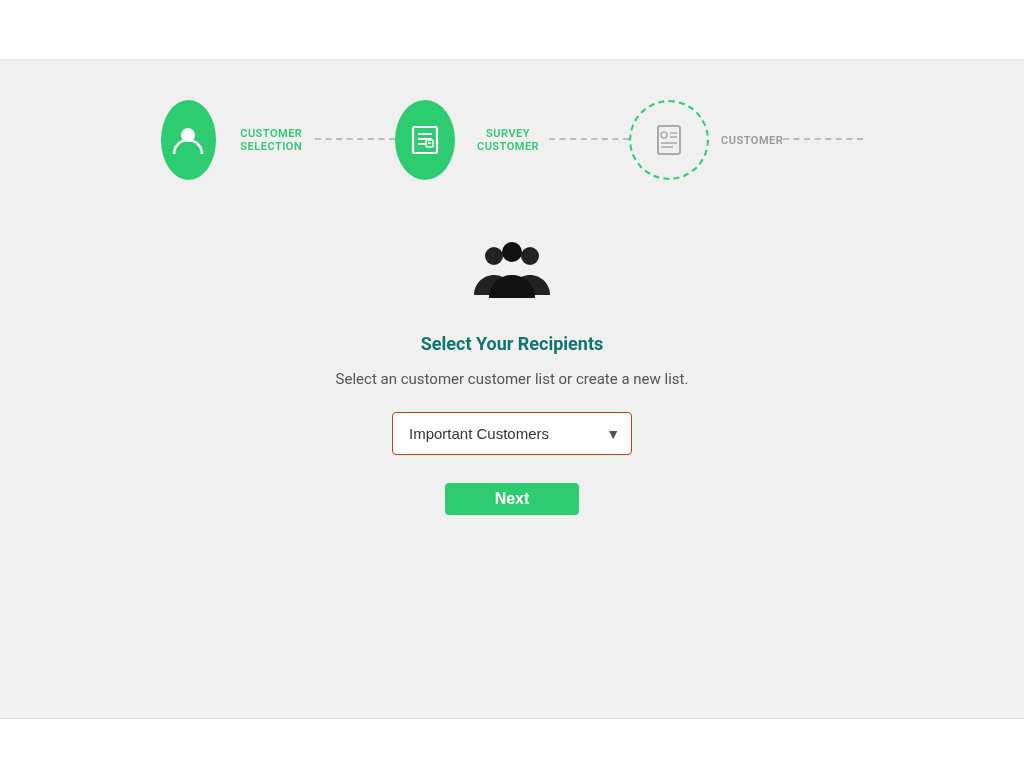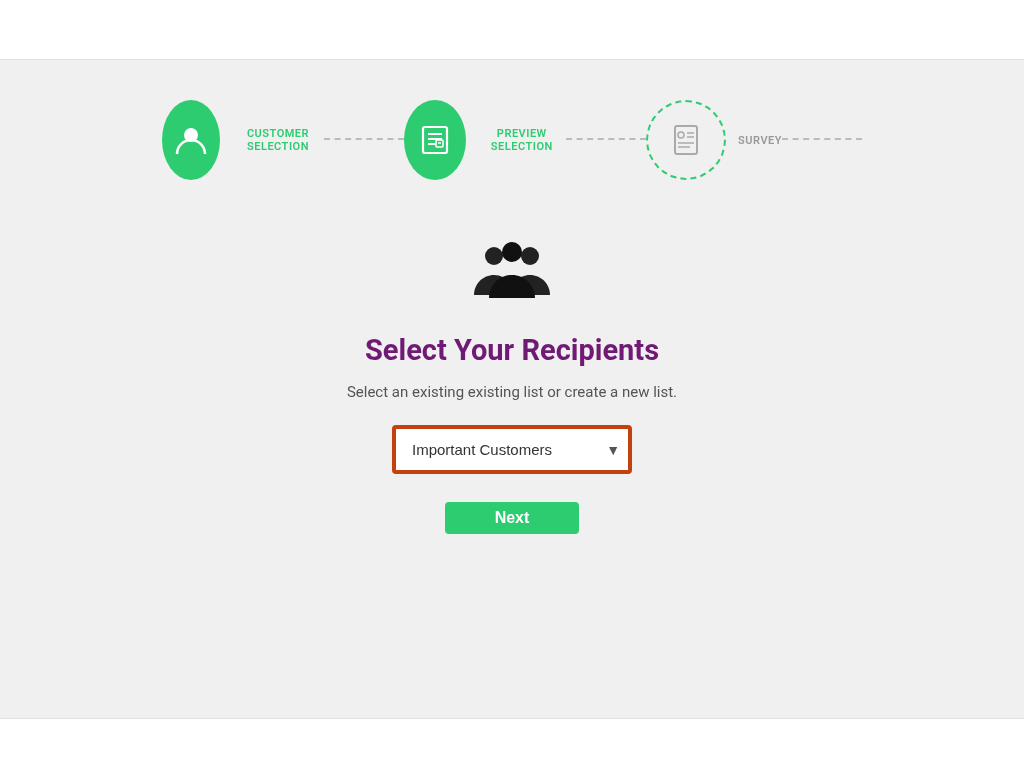--- a/index.html
+++ b/index.html
@@ -80,39 +80,39 @@
       flex-direction: column;
       align-items: center;
       gap: 16px;
     }
     .recipients-icon {
       font-size: 52px;
       color: #222;
       margin-bottom: 4px;
     }
     .section-title {
-      font-size: 29px;
+      font-size: 18px;
       font-weight: 700;
-      color: #701a75;
+      color: #0f766e;
     }
     .section-subtitle {
       font-size: 15px;
       color: #555;
       margin-bottom: 8px;
     }
     .dropdown-wrapper {
       position: relative;
       width: 240px;
       margin-bottom: 8px;
     }
     .dropdown-select {
       width: 100%;
       padding: 12px 40px 12px 16px;
       font-size: 15px;
-      border: 4px solid #c2410c;
+      border: 1px solid #c2410c;
       border-radius: 4px;
       background: #fff;
       appearance: none;
       -webkit-appearance: none;
       cursor: pointer;
       color: #333;
       outline: none;
     }
     .dropdown-arrow {
       position: absolute;
@@ -166,37 +166,37 @@
       <div class="step-circle active">
         <svg width="38" height="38" viewBox="0 0 38 38" fill="none" xmlns="http://www.w3.org/2000/svg">
           <rect x="7" y="6" width="24" height="26" rx="2" stroke="white" stroke-width="2.2" fill="none"></rect>
           <line x1="12" y1="13" x2="26" y2="13" stroke="white" stroke-width="2"></line>
           <line x1="12" y1="18" x2="26" y2="18" stroke="white" stroke-width="2"></line>
           <line x1="12" y1="23" x2="20" y2="23" stroke="white" stroke-width="2"></line>
           <rect x="20" y="19" width="7" height="7" rx="1" stroke="white" stroke-width="1.5" fill="none"></rect>
           <line x1="22" y1="22" x2="25" y2="22" stroke="white" stroke-width="1.5"></line>
         </svg>
       </div>
-      <span class="step-label green">PREVIEW SELECTION</span>
+      <span class="step-label green">SURVEY CUSTOMER</span>
     </div>
 
     <div class="connector"></div>
 
     <div class="step">
       <div class="step-circle dashed">
         <svg width="36" height="36" viewBox="0 0 36 36" fill="none" xmlns="http://www.w3.org/2000/svg">
           <rect x="7" y="4" width="22" height="28" rx="2" stroke="#aaa" stroke-width="2" fill="none"></rect>
           <circle cx="13" cy="13" r="3" stroke="#aaa" stroke-width="1.5" fill="none"></circle>
           <line x1="19" y1="11" x2="26" y2="11" stroke="#aaa" stroke-width="1.5"></line>
           <line x1="19" y1="15" x2="26" y2="15" stroke="#aaa" stroke-width="1.5"></line>
           <line x1="10" y1="21" x2="26" y2="21" stroke="#aaa" stroke-width="1.5"></line>
           <line x1="10" y1="25" x2="22" y2="25" stroke="#aaa" stroke-width="1.5"></line>
         </svg>
       </div>
-      <span class="step-label gray">SURVEY</span>
+      <span class="step-label gray">CUSTOMER</span>
     </div>
 
     <div class="connector"></div>
 
 
   </div>
 
   <div class="body-section">
 
     <div class="recipients-icon">
@@ -207,21 +207,21 @@
 
         <circle cx="58" cy="16" r="9" fill="#222"></circle>
         <path d="M38 55c0-11.046 8.954-20 20-20s20 8.954 20 20" fill="#222"></path>
 
         <circle cx="40" cy="12" r="10" fill="#111"></circle>
         <path d="M17 58c0-12.703 10.297-23 23-23s23 10.297 23 23" fill="#111"></path>
       </svg>
     </div>
 
     <h2 class="section-title">Select Your Recipients</h2>
-    <p class="section-subtitle">Select an existing existing list or create a new list.</p>
+    <p class="section-subtitle">Select an customer customer list or create a new list.</p>
 
     <div class="dropdown-wrapper">
       <select class="dropdown-select">
         <option>Important Customers</option>
         <option>All Customers</option>
         <option>New Customers</option>
         <option>VIP Customers</option>
       </select>
       <span class="dropdown-arrow">▼</span>
     </div>

